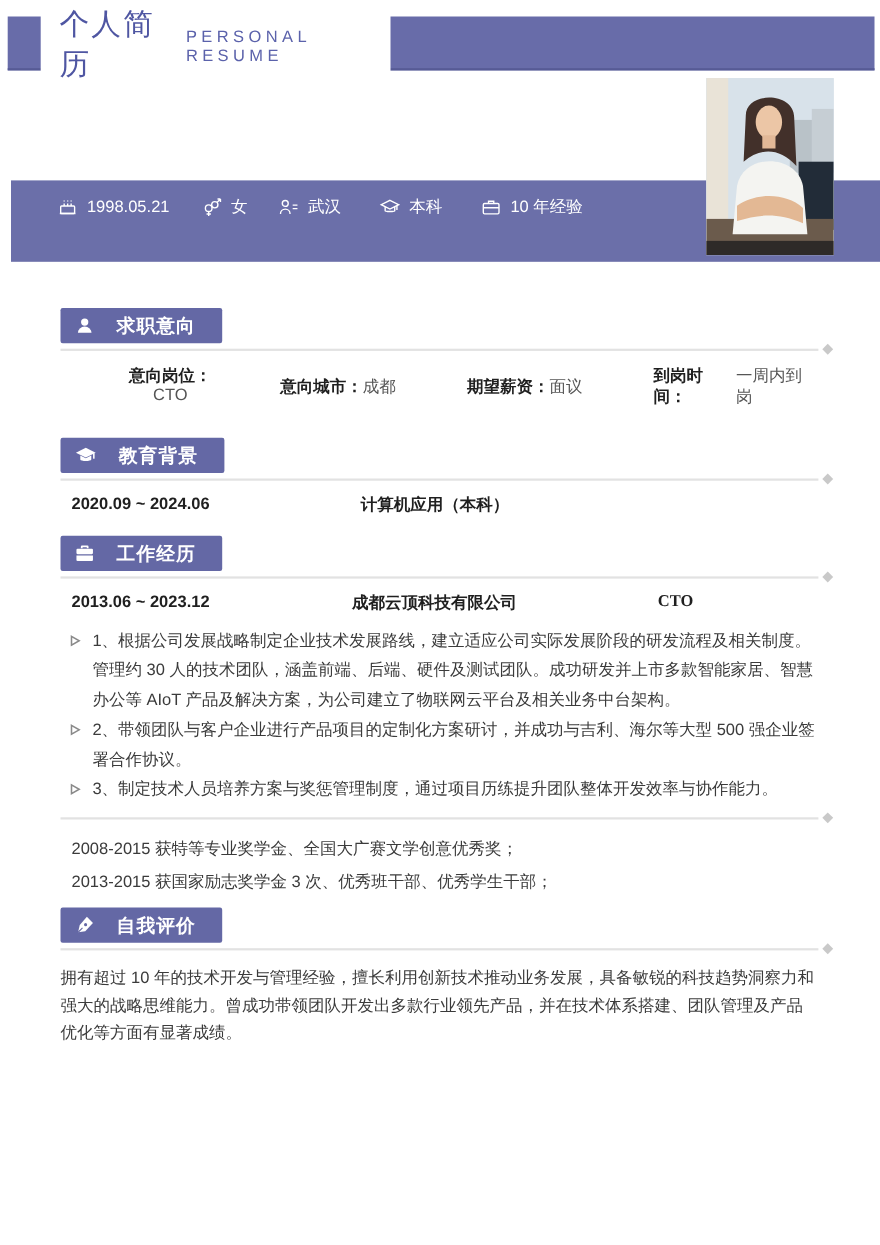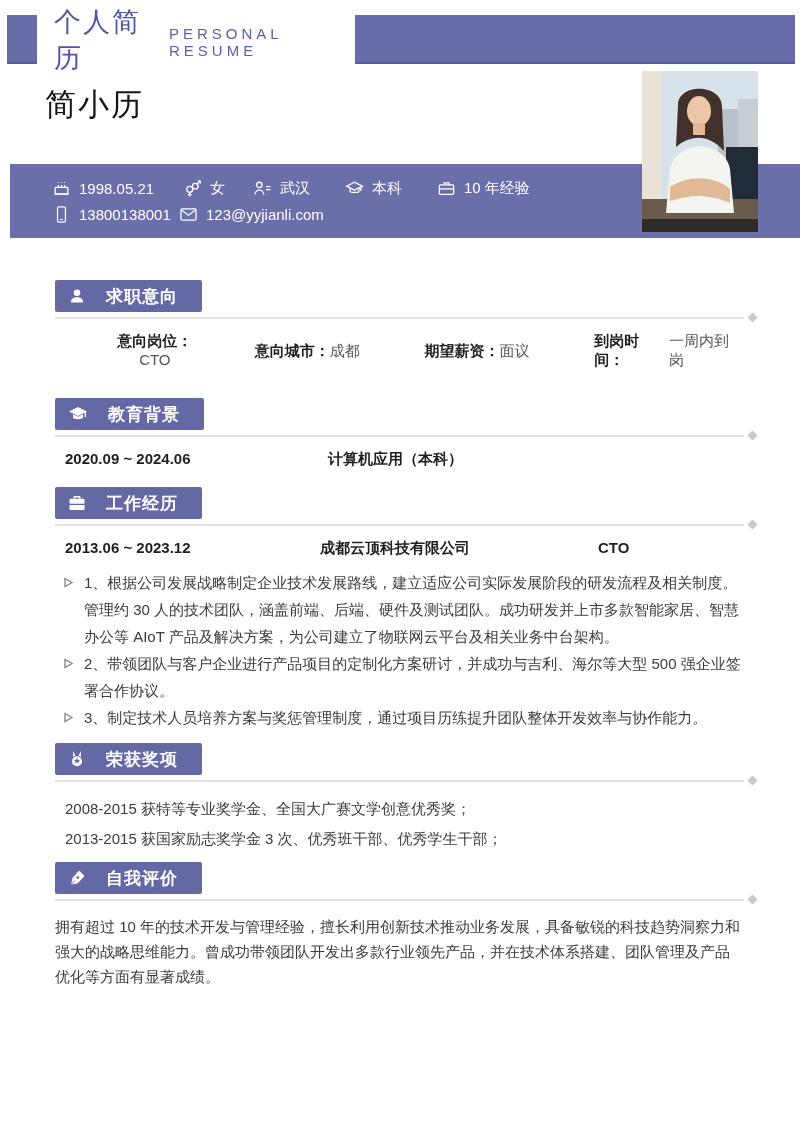--- a/index.html
+++ b/index.html
@@ -58,21 +58,21 @@
 
   .fields{margin-top:13px;display:flex;font-size:15px;}
   .field{display:flex;align-items:center;}
   .field b{color:#1f1f1f;}
   .field span{color:#555;}
   .f1{width:200px;flex-direction:column;}.f2{width:170px;}.f3{width:170px;}
 
   .row3{margin-top:13px;display:flex;font-size:15px;font-weight:bold;color:#1f1f1f;}
   .c1{width:265px;padding-left:10px;box-sizing:border-box;}
   .c2{width:270px;}
-  .c3{flex:1;padding-left:8px;}
+  .c3{flex:1;padding-left:8px;font-family:Liberation Serif, serif;}
 
   .courses{margin-top:11px;font-size:15px;line-height:28px;color:#3b3b3b;}
   .courses b{color:#1f1f1f;}
 
   .bullets{margin-top:11px;list-style:none;margin-bottom:0;padding:0;}
   .bullets li{display:flex;gap:10px;padding-left:8px;font-size:15px;line-height:27px;color:#3b3b3b;}
   .bullets li svg{flex:0 0 auto;margin-top:8px;}
 
   .awards{margin-top:12px;font-size:15px;line-height:30px;color:#3b3b3b;padding-left:10px;}
 
@@ -83,21 +83,20 @@
 
 <div class="page">
 
   <div class="top-band">
     <div class="title-box">
       <span class="t-cn">个人简历</span>
       <span class="t-en">PERSONAL RESUME</span>
     </div>
   </div>
 
-  <div class="name">简小历</div>
 
   <div class="info-band">
     <div class="info-row">
       <span class="info-item w-birth">
         <svg width="19" height="19" viewBox="0 0 24 24" fill="none" stroke="#fff" stroke-width="1.6">
             <rect x="4" y="10.5" width="16" height="8.5" rx="1"></rect>
             <path d="M8 10.5V7.5 M12 10.5V7.5 M16 10.5V7.5"></path>
             <path d="M8 5.2v-1 M12 5.2v-1 M16 5.2v-1"></path>
             <path d="M3 19h18"></path>
           </svg>
@@ -128,36 +127,20 @@
           </svg>
         <span>本科</span>
       </span>
       <span class="info-item">
         <svg width="19" height="19" viewBox="0 0 24 24" fill="none" stroke="#fff" stroke-width="1.6">
             <rect x="3" y="7.5" width="18" height="12" rx="1.5"></rect>
             <path d="M9 7.5V5h6v2.5"></path>
             <path d="M3 12.5h18"></path>
           </svg>
         <span>10 年经验</span>
-      </span>
-    </div>
-    <div class="info-row">
-      <span class="info-item w-phone">
-        <svg width="19" height="19" viewBox="0 0 24 24" fill="none" stroke="#fff" stroke-width="1.6">
-            <rect x="7" y="2.5" width="10" height="19" rx="2"></rect>
-            <path d="M10.5 18.3h3"></path>
-          </svg>
-        <span>13800138001</span>
-      </span>
-      <span class="info-item">
-        <svg width="19" height="19" viewBox="0 0 24 24" fill="none" stroke="#fff" stroke-width="1.6">
-            <rect x="2.5" y="5" width="19" height="14" rx="1.5"></rect>
-            <path d="M3.5 6.5L12 13l8.5-6.5"></path>
-          </svg>
-        <span>123@yyjianli.com</span>
       </span>
     </div>
   </div>
 
   <div class="photo">
     <svg width="116" height="161" viewBox="0 0 116 161">
       <rect width="116" height="161" fill="#d8e2ea"></rect>
       <rect x="0" y="0" width="20" height="130" fill="#e9e3d7"></rect>
       <rect x="76" y="38" width="26" height="48" fill="#b9c2c8"></rect>
       <rect x="96" y="28" width="20" height="58" fill="#c6ced4"></rect>
@@ -250,29 +233,20 @@
         <li>
           <svg width="11" height="11" viewBox="0 0 11 11" fill="none" stroke="#8a8a8a" stroke-width="1.4">
               <path d="M2 1.5L9 5.5 2 9.5z"></path>
             </svg>
           <span>3、制定技术人员培养方案与奖惩管理制度，通过项目历练提升团队整体开发效率与协作能力。</span>
         </li>
       </ul>
     </section>
 
     <section class="sec-awards">
-      <div class="badge">
-        <svg width="18" height="18" viewBox="0 0 18 18">
-            <path d="M5 1l2.4 4.6L5.2 7z" fill="#fff"></path>
-            <path d="M13 1l-2.4 4.6 2.2 1.4z" fill="#fff"></path>
-            <circle cx="9" cy="11.2" r="5" fill="#fff"></circle>
-            <path d="M9 8l1 2h2.1l-1.7 1.4.7 2.1L9 12.2 6.9 13.5l.7-2.1L5.9 10H8z" fill="#6468A5"></path>
-          </svg>
-        <span>荣获奖项</span>
-      </div>
       <div class="rule"></div>
       <div class="awards">
         <div>2008-2015 获特等专业奖学金、全国大广赛文学创意优秀奖；</div>
         <div>2013-2015 获国家励志奖学金 3 次、优秀班干部、优秀学生干部；</div>
       </div>
     </section>
 
     <section class="sec-eval">
       <div class="badge">
         <svg width="18" height="18" viewBox="0 0 18 18">

